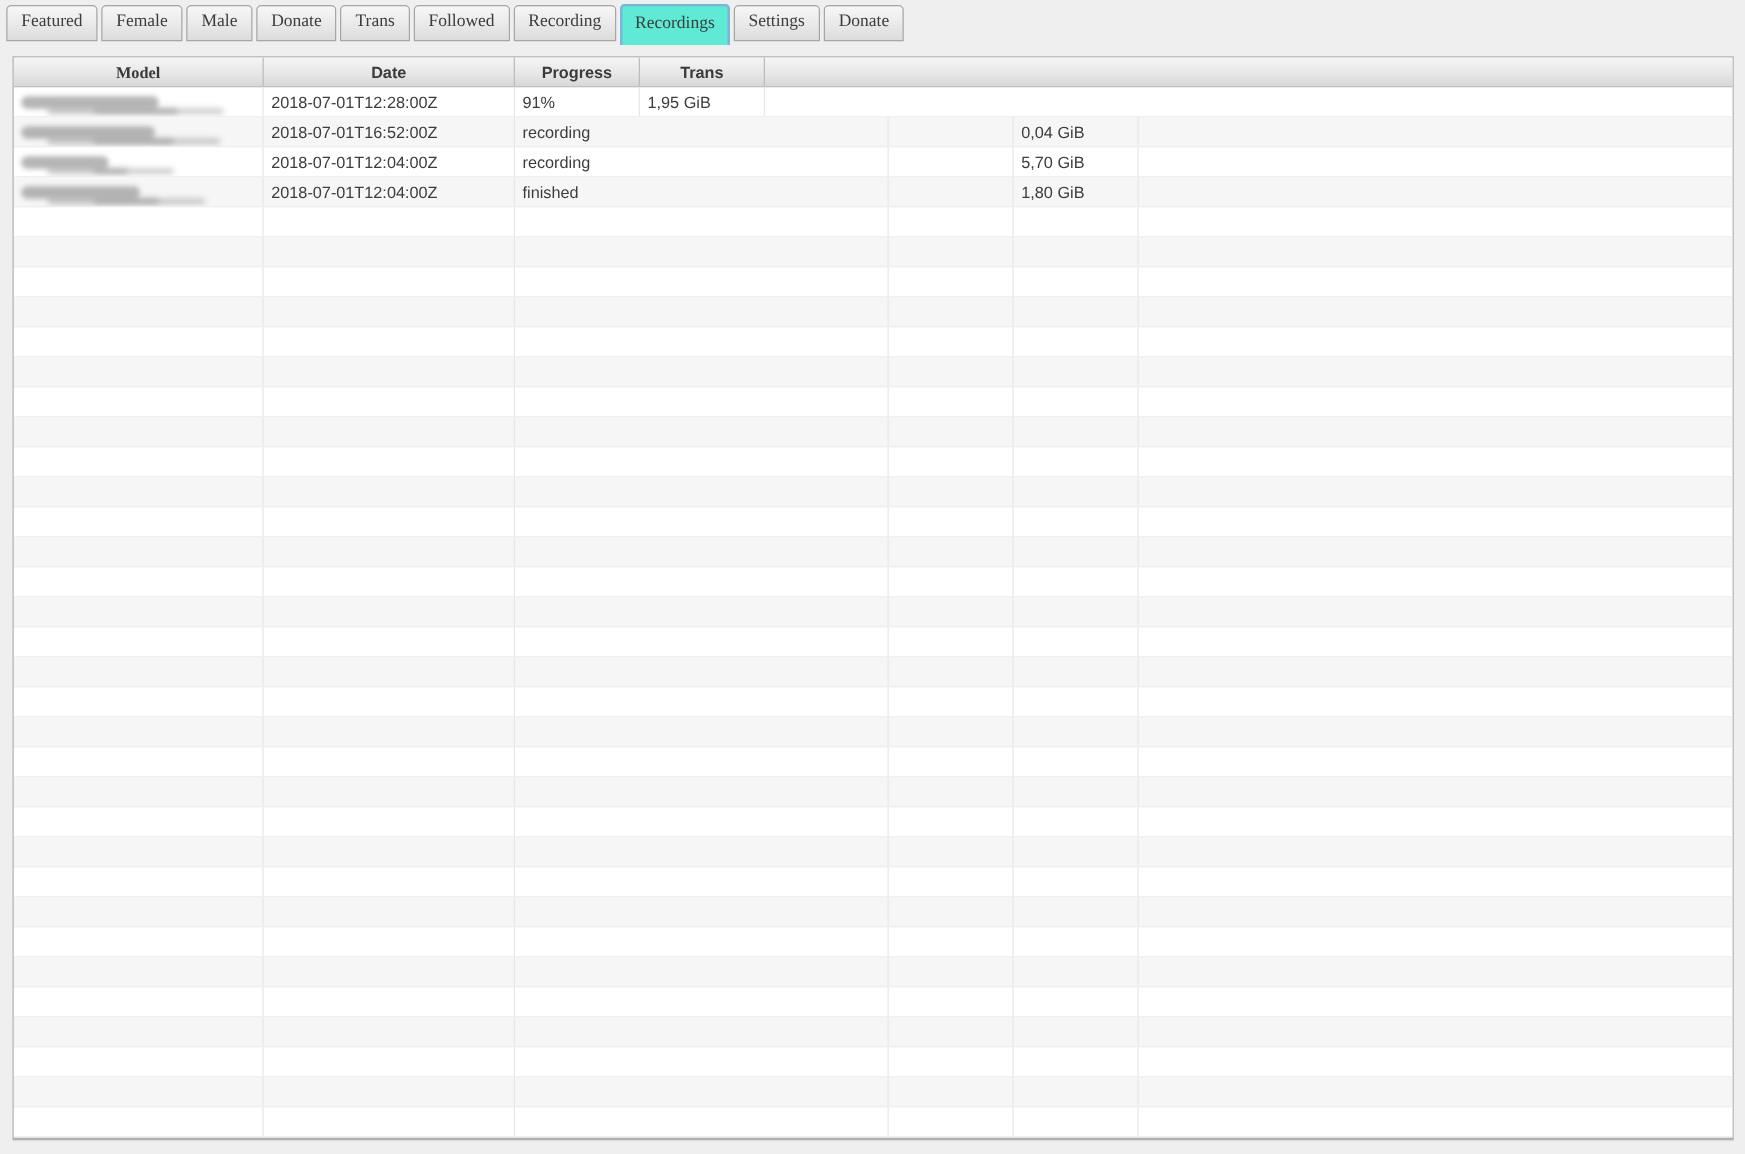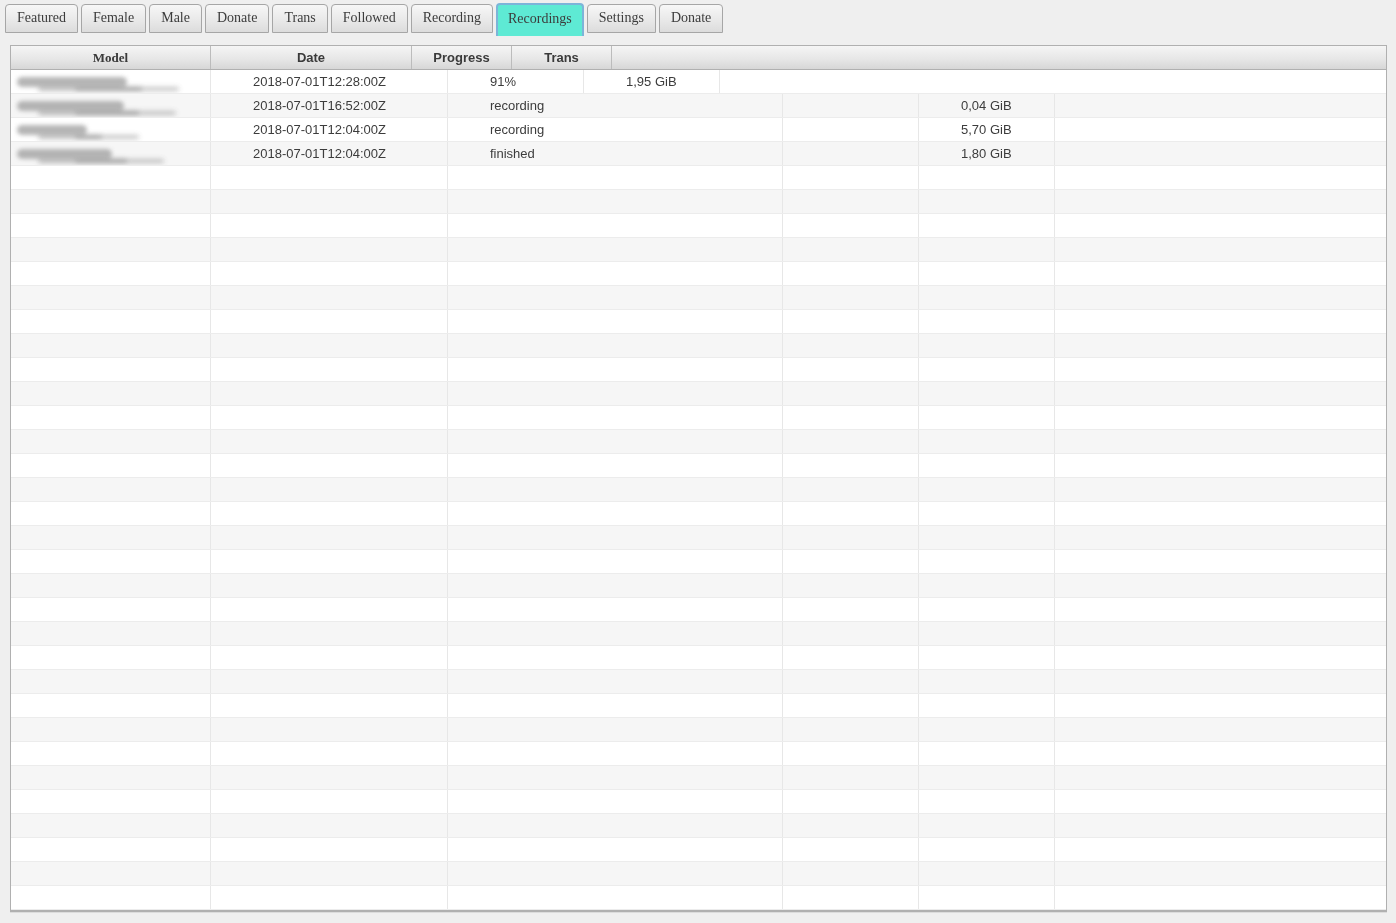--- a/index.html
+++ b/index.html
@@ -68,21 +68,20 @@
     line-height: 23px;
     border-right: 1px solid #bcbcbc;
     overflow: hidden;
     white-space: nowrap;
   }
   .tbody .row {
     display: flex;
     height: 24px;
     border-bottom: 1px solid #ececec;
     background: #ffffff;
-    gap: 36px;
   }
   .tbody .row.stripe { background: #f6f6f6; justify-content: flex-end; }
   .td {
     font-size: 13px;
     color: #3c3c3c;
     line-height: 23px;
     padding-left: 6px;
     border-right: 1px solid #e7e7e7;
     overflow: hidden;
     white-space: nowrap;

